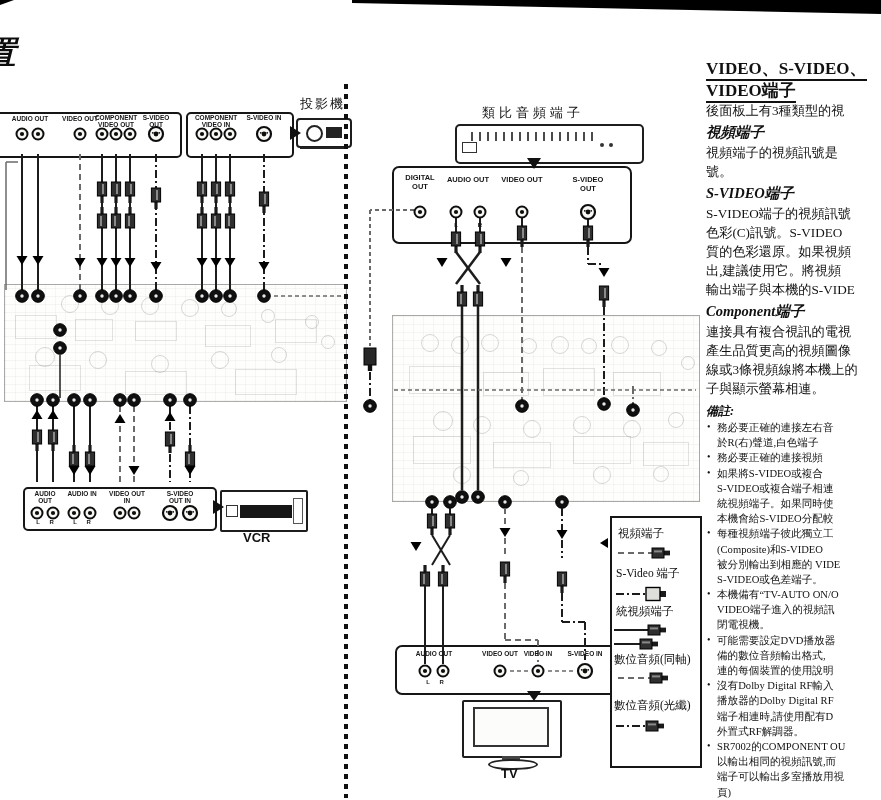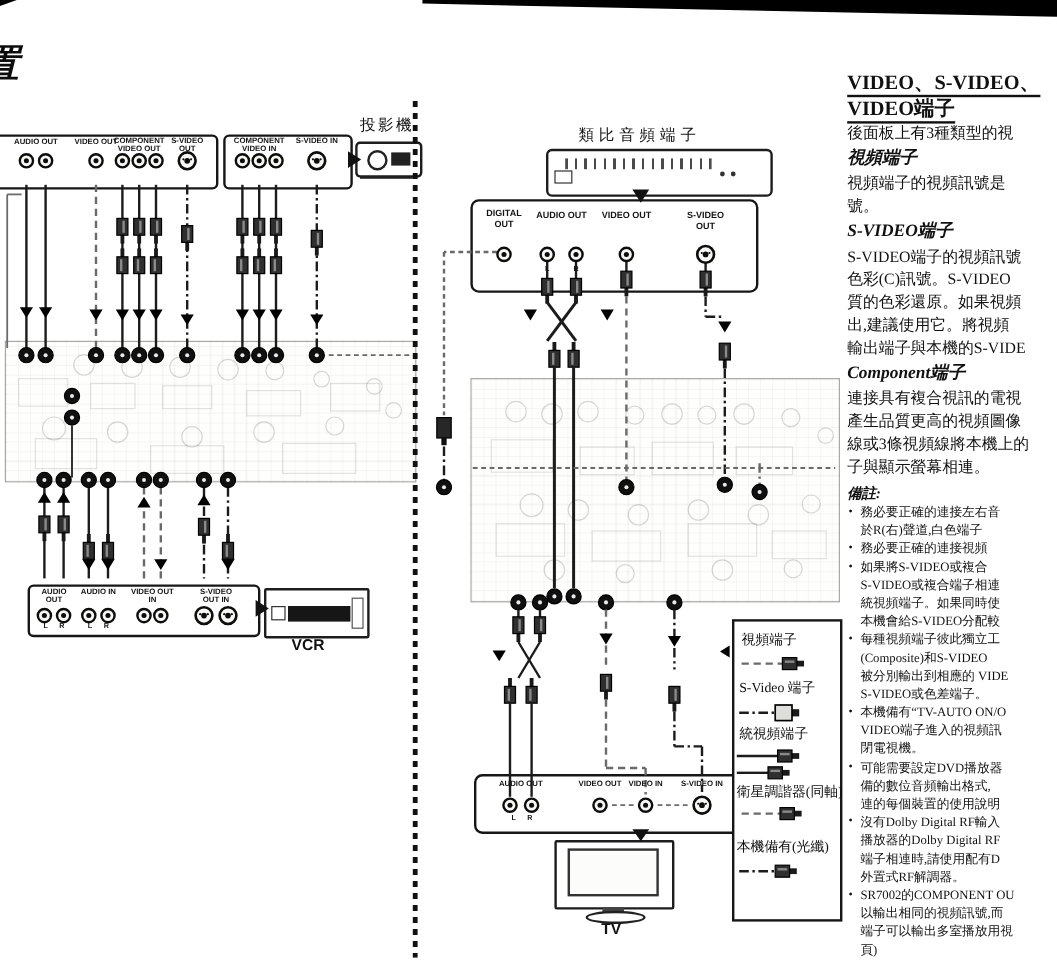--- a/index.html
+++ b/index.html
@@ -457,22 +457,22 @@
     <div class="abs" style="left:9px;top:5px;width:72px;height:36px;border:2px solid #333;background:#fcfcfa;"></div>
   </div>
   <div class="abs" style="left:502px;top:756px;width:18px;height:4px;background:#444;z-index:2;"></div>
   <div class="abs" style="left:488px;top:759px;width:46px;height:7px;border:2px solid #222;border-radius:50%;z-index:2;"></div>
   <div class="devlabel" style="left:501px;top:766px;">TV</div>
 
   <div class="legend"></div>
   <div class="leglabel" style="left:618px;top:526px;">視頻端子</div>
   <div class="leglabel" style="left:616px;top:566px;">S-Video 端子</div>
   <div class="leglabel" style="left:616px;top:604px;">統視頻端子</div>
-  <div class="leglabel" style="left:614px;top:652px;">衛星調諧器(同軸)</div>
-  <div class="leglabel" style="left:614px;top:698px;">本機備有(光纖)</div>
+  <div class="leglabel" style="left:614px;top:652px;">數位音頻(同軸)</div>
+  <div class="leglabel" style="left:614px;top:698px;">數位音頻(光纖)</div>
 
   <div class="tcol">
     <div class="h-line"><span>VIDEO、S-VIDEO、</span></div>
     <div class="h-line"><span>VIDEO端子</span></div>
     <div id="text-sections">
         <div class="body-line">後面板上有3種類型的視</div>
         <div class="subhead">視頻端子</div>
         <div class="body-line">視頻端子的視頻訊號是</div>
         <div class="body-line">號。</div>
         <div class="subhead">S-VIDEO端子</div>

